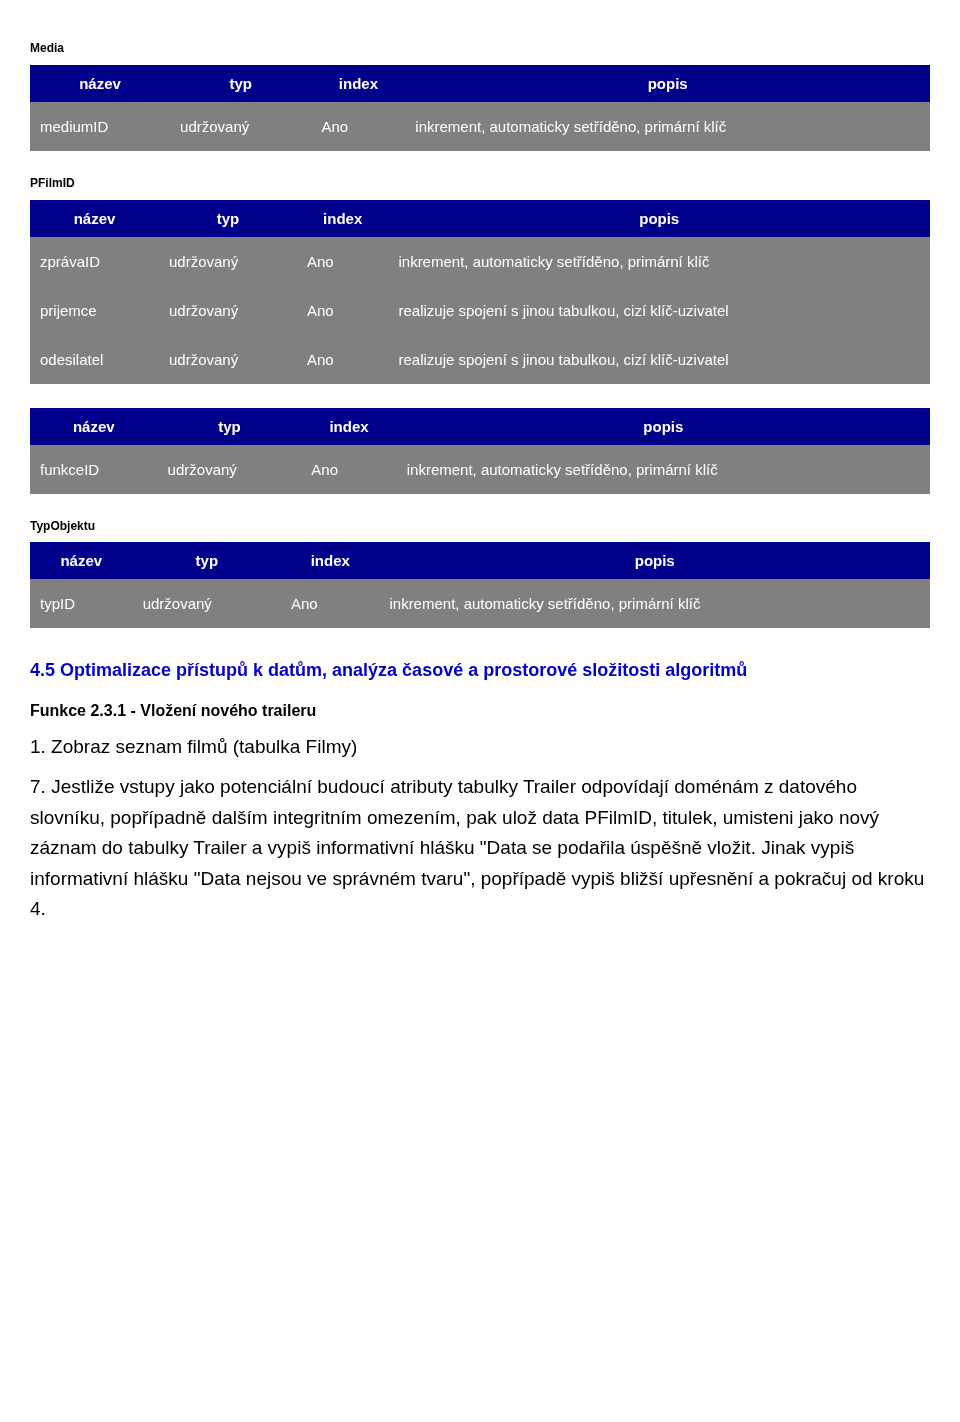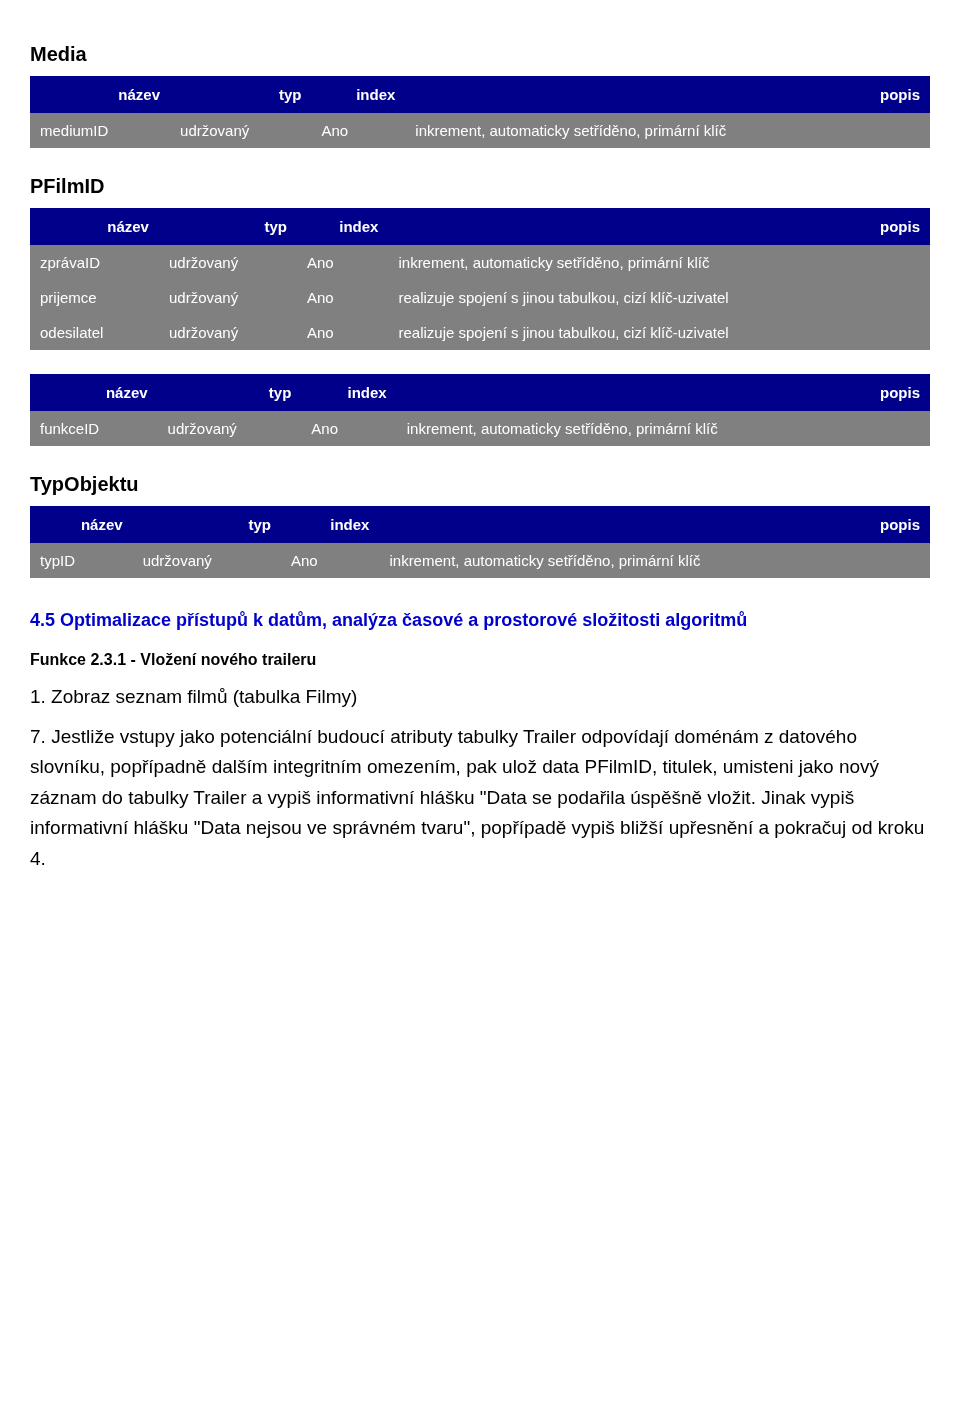--- a/index.html
+++ b/index.html
@@ -6,50 +6,50 @@
     body {
       font-family: Arial, sans-serif;
       font-size: 15px;
       color: #000;
       background: #fff;
       padding: 20px 30px;
       line-height: 1.4;
     }
 
     .section-title {
-      font-size: 20px;
+      font-size: 12px;
       font-weight: bold;
       margin-bottom: 8px;
       margin-top: 20px;
     }
 
     table {
       width: 100%;
       border-collapse: collapse;
       margin-bottom: 24px;
     }
 
     thead tr {
       background-color: #00008B;
       color: #fff;
     }
 
     thead th {
       padding: 8px 10px;
-      text-align: right;
+      text-align: center;
       font-weight: bold;
     }
 
     tbody tr.highlighted {
       background-color: #808080;
       color: #fff;
     }
 
     tbody td {
-      padding: 7px 10px;
+      padding: 14px 10px;
       border: none;
     }
 
     .section-heading {
       font-size: 18px;
       font-weight: bold;
       color: #0000CC;
       margin-top: 30px;
       margin-bottom: 14px;
       line-height: 1.4;

